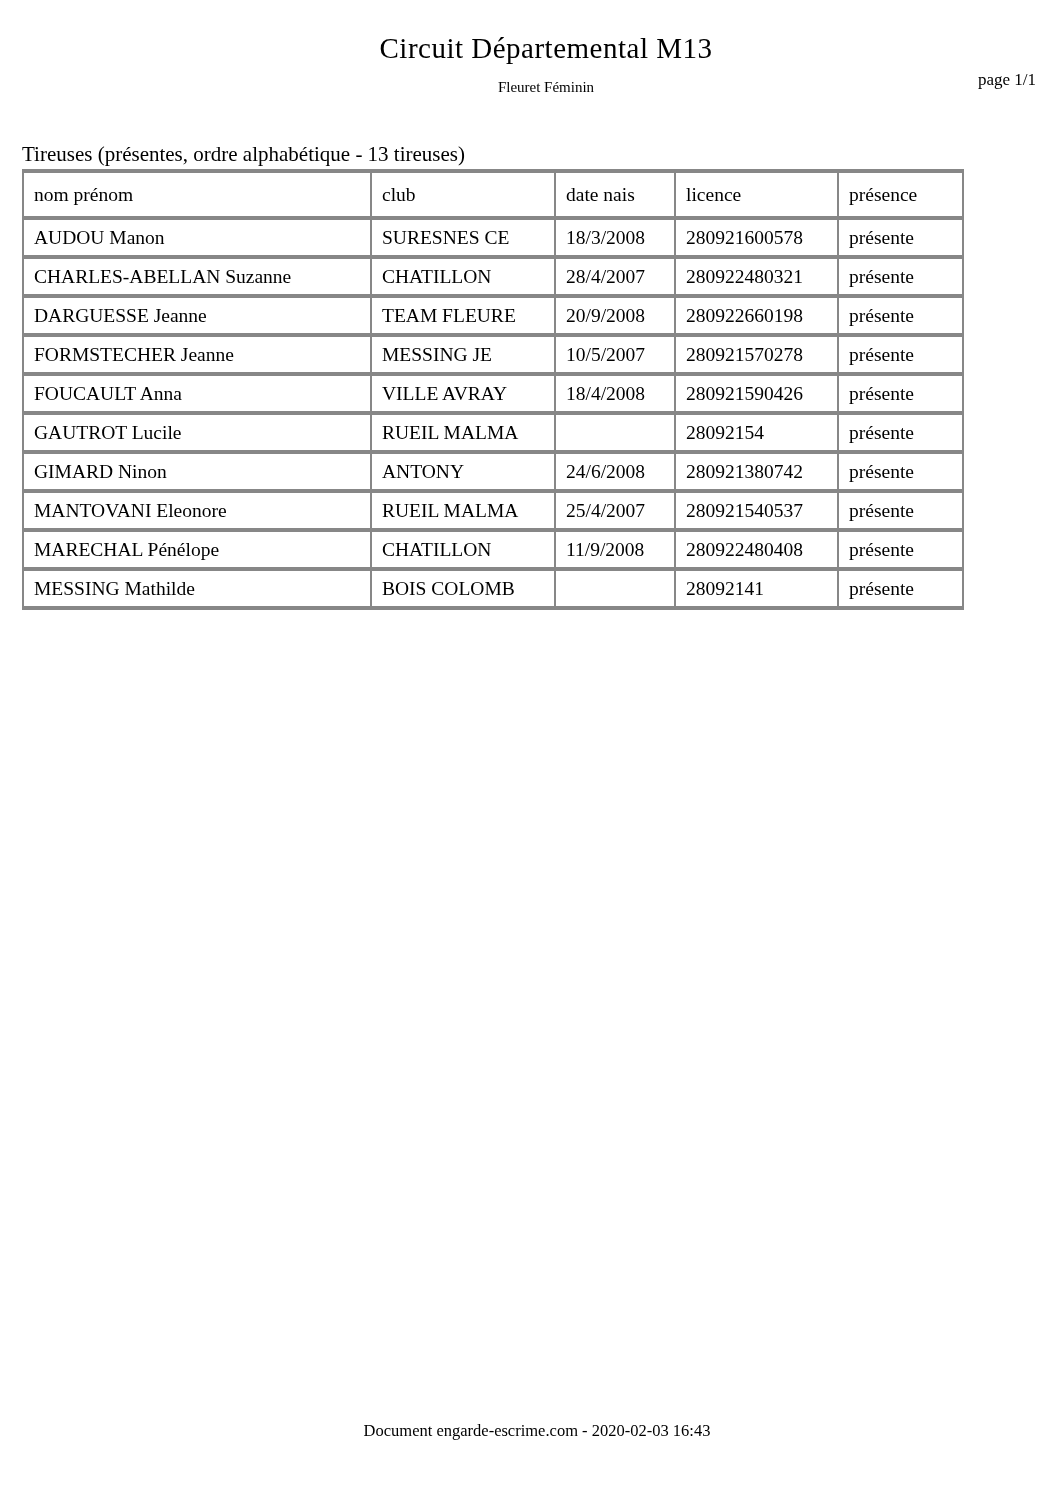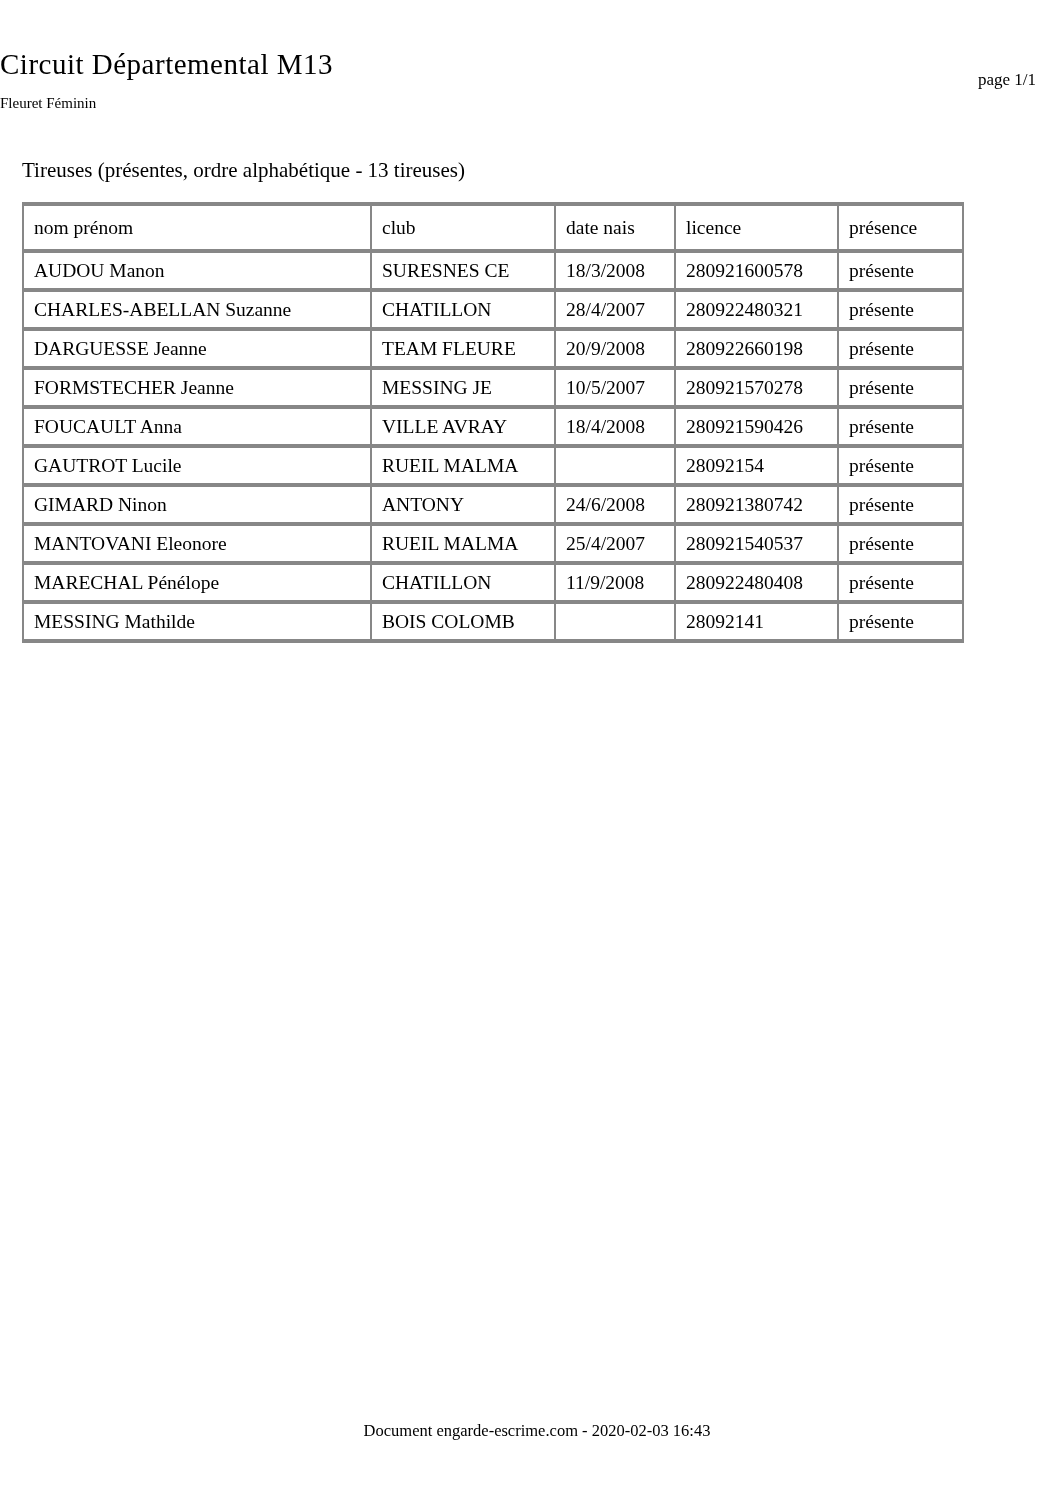--- a/index.html
+++ b/index.html
@@ -8,21 +8,21 @@
     font-family: "Liberation Serif", "DejaVu Serif", serif;
     color: #000000;
   }
   .page {
     position: relative;
     width: 1058px;
     height: 1497px;
     background: #ffffff;
     overflow: hidden;
   }
-  .doc-header { padding-top: 48px; text-align: left; }
+  .doc-header { padding-top: 32px; text-align: center; margin-left: 34px; }
   .doc-title {
     font-size: 29px;
     font-weight: normal;
     letter-spacing: 0.5px;
   }
   .doc-subtitle {
     margin-top: 14px;
     font-size: 15px;
     font-weight: normal;
   }
@@ -32,21 +32,21 @@
     right: 22px;
     font-size: 17px;
     margin-top: 20px;
   }
   .section-heading {
     margin: 46px 0 0 22px;
     font-size: 21px;
     font-weight: normal;
   }
   table.roster {
-    margin: 19px 22px 0 22px;
+    margin: 2px 22px 0 22px;
     width: 940px;
     table-layout: fixed;
     border-collapse: collapse;
   }
   table.roster th, table.roster td {
     border-left: 2px solid #878787;
     border-right: 2px solid #878787;
     border-top: 4px solid #878787;
     border-bottom: 4px solid #878787;
     font-size: 19.5px;

